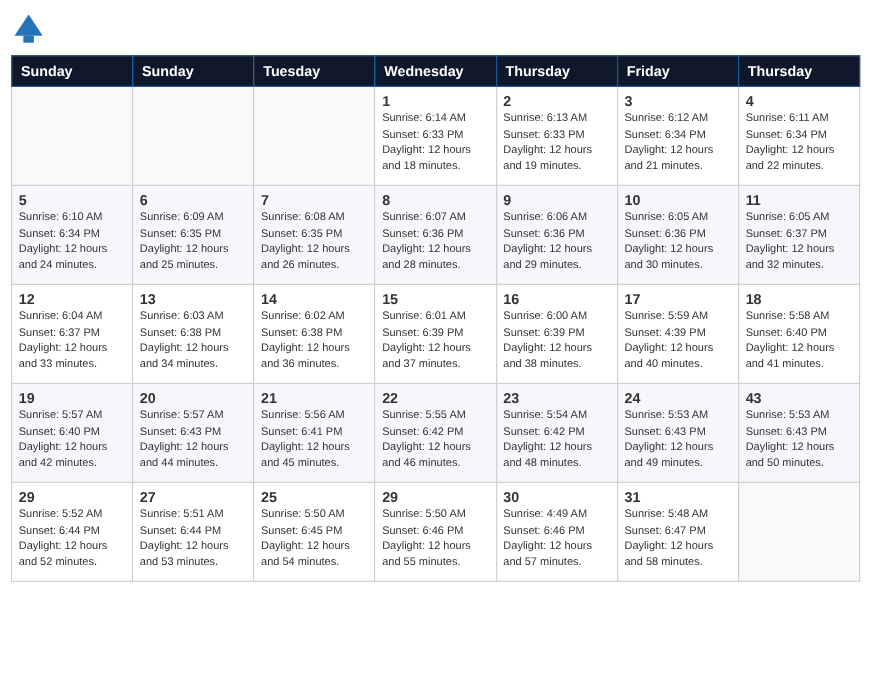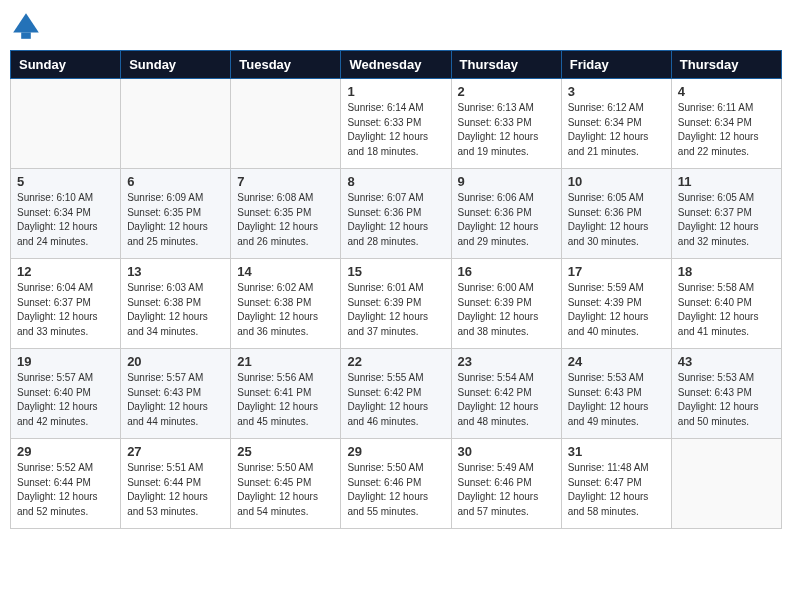--- a/index.html
+++ b/index.html
@@ -336,28 +336,28 @@
           </td>
           <td>
             <div class="day-number">29</div>
             <div class="day-info">Sunrise: 5:50 AM
 Sunset: 6:46 PM
 Daylight: 12 hours
 and 55 minutes.</div>
           </td>
           <td>
             <div class="day-number">30</div>
-            <div class="day-info">Sunrise: 5:49 AM
+            <div class="day-info">Sunrise: 4:49 AM
 Sunset: 6:46 PM
 Daylight: 12 hours
 and 57 minutes.</div>
           </td>
           <td>
             <div class="day-number">31</div>
-            <div class="day-info">Sunrise: 11:48 AM
+            <div class="day-info">Sunrise: 5:48 AM
 Sunset: 6:47 PM
 Daylight: 12 hours
 and 58 minutes.</div>
           </td>
           <td class="empty-cell"></td>
         </tr>
       </tbody>
   </table>
 </div>
 

